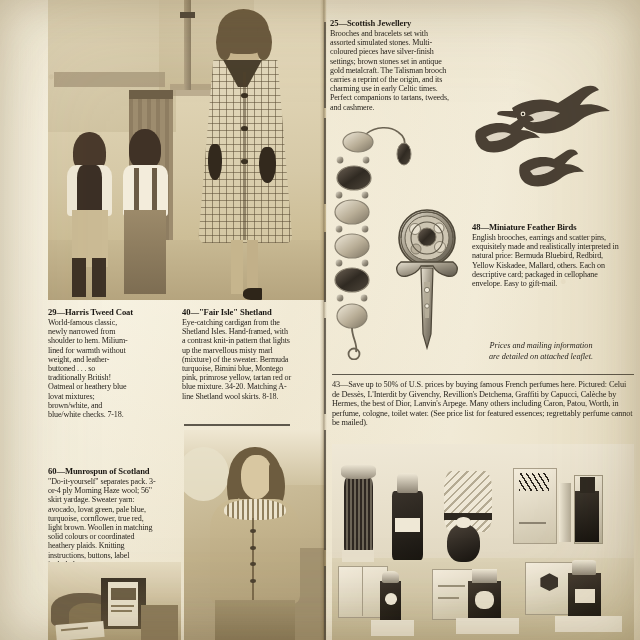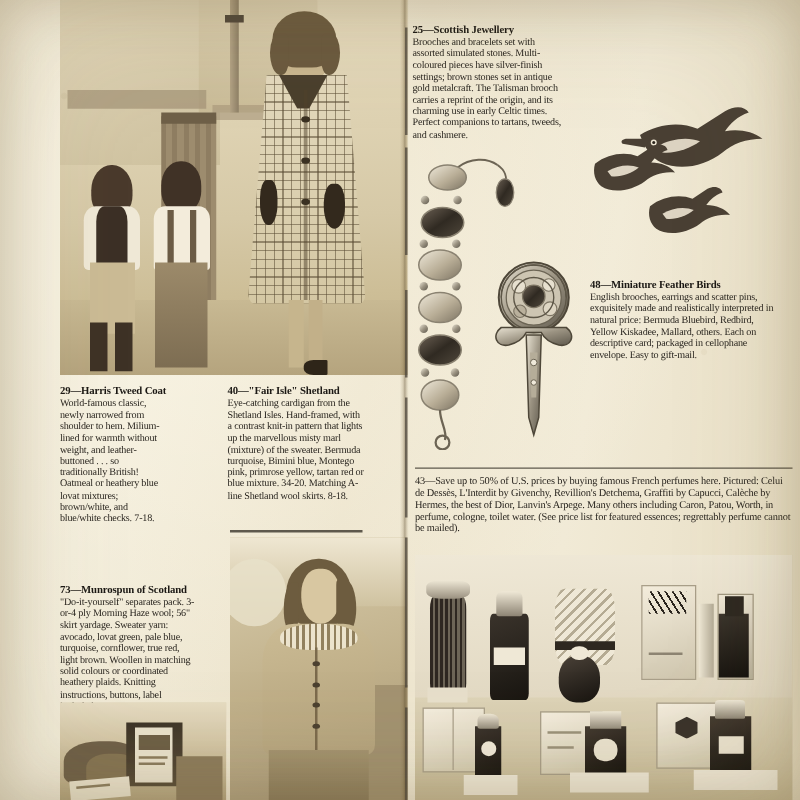--- a/index.html
+++ b/index.html
@@ -138,21 +138,21 @@
   </div>
 
   <div class="blk" style="left:182px;top:307px;width:110px;">
     <div class="hd">40—"Fair Isle" Shetland</div>
     <div class="bd">Eye-catching cardigan from the Shetland Isles. Hand-framed, with a contrast knit-in pattern that lights up the marvellous misty marl (mixture) of the sweater. Bermuda turquoise, Bimini blue, Montego pink, primrose yellow, tartan red or blue mixture. 34-20. Matching A-line Shetland wool skirts. 8-18.</div>
   </div>
 
   <div class="rule" style="left:184px;top:424px;width:106px;height:1.6px;"></div>
 
   <div class="blk" style="left:48px;top:466px;width:110px;">
-    <div class="hd">73—Munrospun of Scotland</div>
+    <div class="hd">60—Munrospun of Scotland</div>
     <div class="bd">"Do-it-yourself" separates pack. 3-or-4 ply Morning Haze wool; 56" skirt yardage. Sweater yarn: avocado, lovat green, pale blue, turquoise, cornflower, true red, light brown. Woollen in matching solid colours or coordinated heathery plaids. Knitting instructions, buttons, label included.</div>
   </div>
 
   <div class="ph" style="left:48px;top:562px;width:133px;height:78px;">
     <div class="sky" style="background:linear-gradient(180deg,#e6dcc2,#cbbc99 60%,#b4a47e);"></div>
     <div style="position:absolute;left:2%;top:40%;width:46%;height:44%;background:#6f6048;
          border-radius:46% 40% 18% 22%;"></div>
     <div style="position:absolute;left:16%;top:52%;width:30%;height:32%;background:#857453;
          border-radius:44% 38% 16% 20%;"></div>
     <div style="position:absolute;left:40%;top:20%;width:34%;height:66%;
@@ -315,20 +315,24 @@
         <circle cx="0" cy="68" r="2.2" fill="#efe9da" stroke="#6b6454" stroke-width=".8"></circle>
       </g>
     </svg>
   </div>
 
   <div class="blk" style="left:472px;top:222px;width:152px;">
     <div class="hd">48—Miniature Feather Birds</div>
     <div class="bd">English brooches, earrings and scatter pins, exquisitely made and realistically interpreted in natural price: Bermuda Bluebird, Redbird, Yellow Kiskadee, Mallard, others. Each on descriptive card; packaged in cellophane envelope. Easy to gift-mail.</div>
   </div>
 
+  <div class="blk" style="left:446px;top:341px;width:190px;">
+    <div class="note">Prices and mailing information</div>
+    <div class="note">are detailed on attached leaflet.</div>
+  </div>
 
   <div class="rule" style="left:332px;top:374px;width:302px;height:1.4px;"></div>
 
   <div class="blk" style="left:332px;top:380px;width:302px;">
     <div class="bd" style="font-size:8.3px;line-height:9.6px;">43—Save up to 50% of U.S. prices by buying famous French perfumes here. Pictured: Celui de Dessès, L'Interdit by Givenchy, Revillion's Detchema, Graffiti by Capucci, Calèche by Hermes, the best of Dior, Lanvin's Arpege. Many others including Caron, Patou, Worth, in perfume, cologne, toilet water. (See price list for featured essences; regrettably perfume cannot be mailed).</div>
   </div>
 
   <div class="ph" style="left:332px;top:444px;width:302px;height:196px;">
     <div class="sky" style="background:linear-gradient(178deg,#efe8d6 0%,#e3dac4 55%,#cfc4a6 100%);"></div>
     <div style="position:absolute;left:0;top:58%;width:100%;height:42%;

